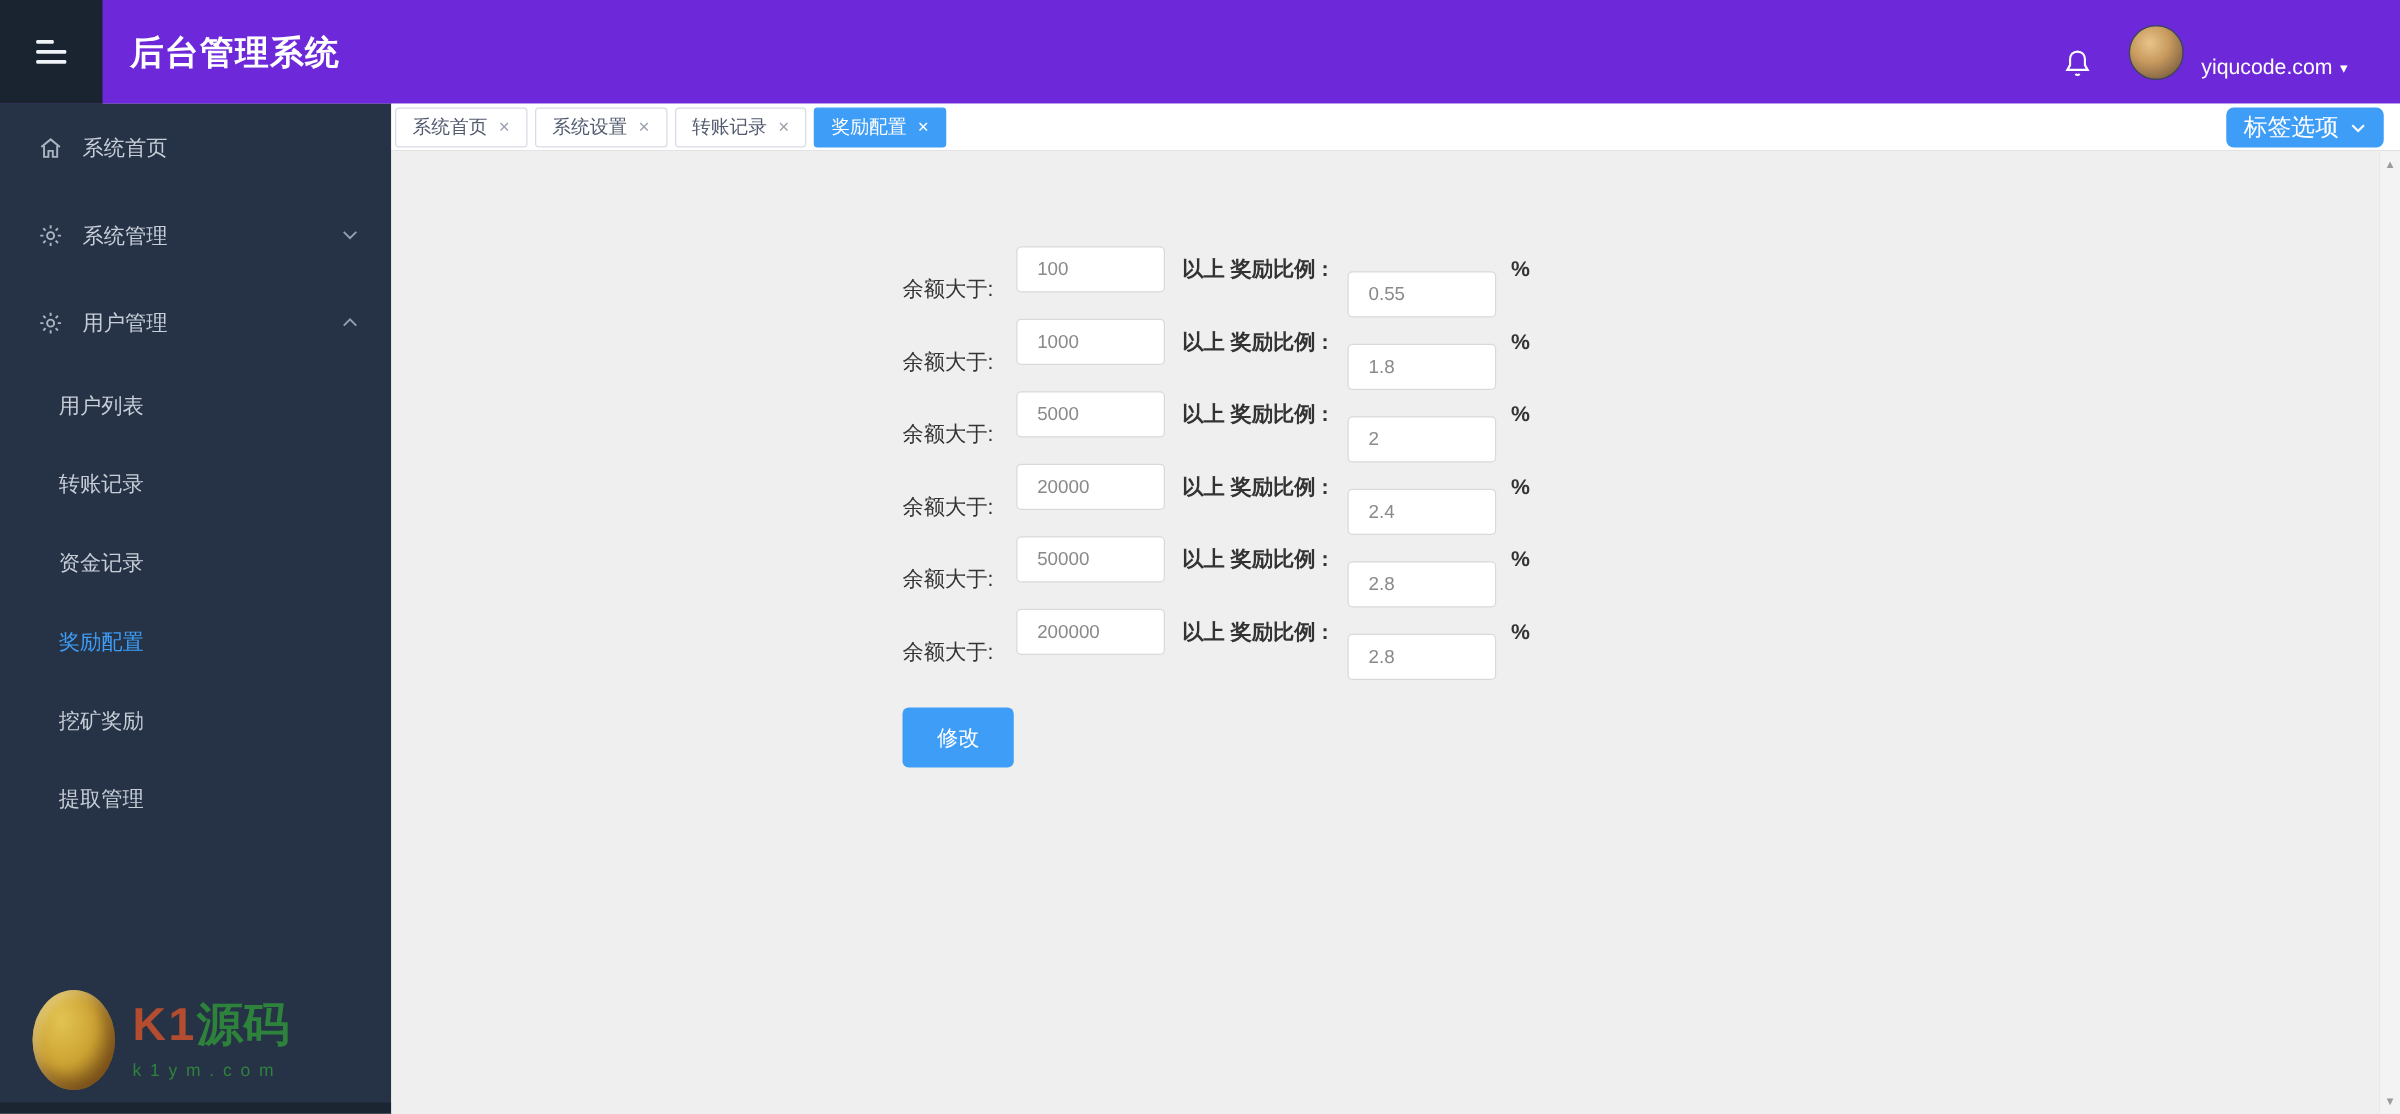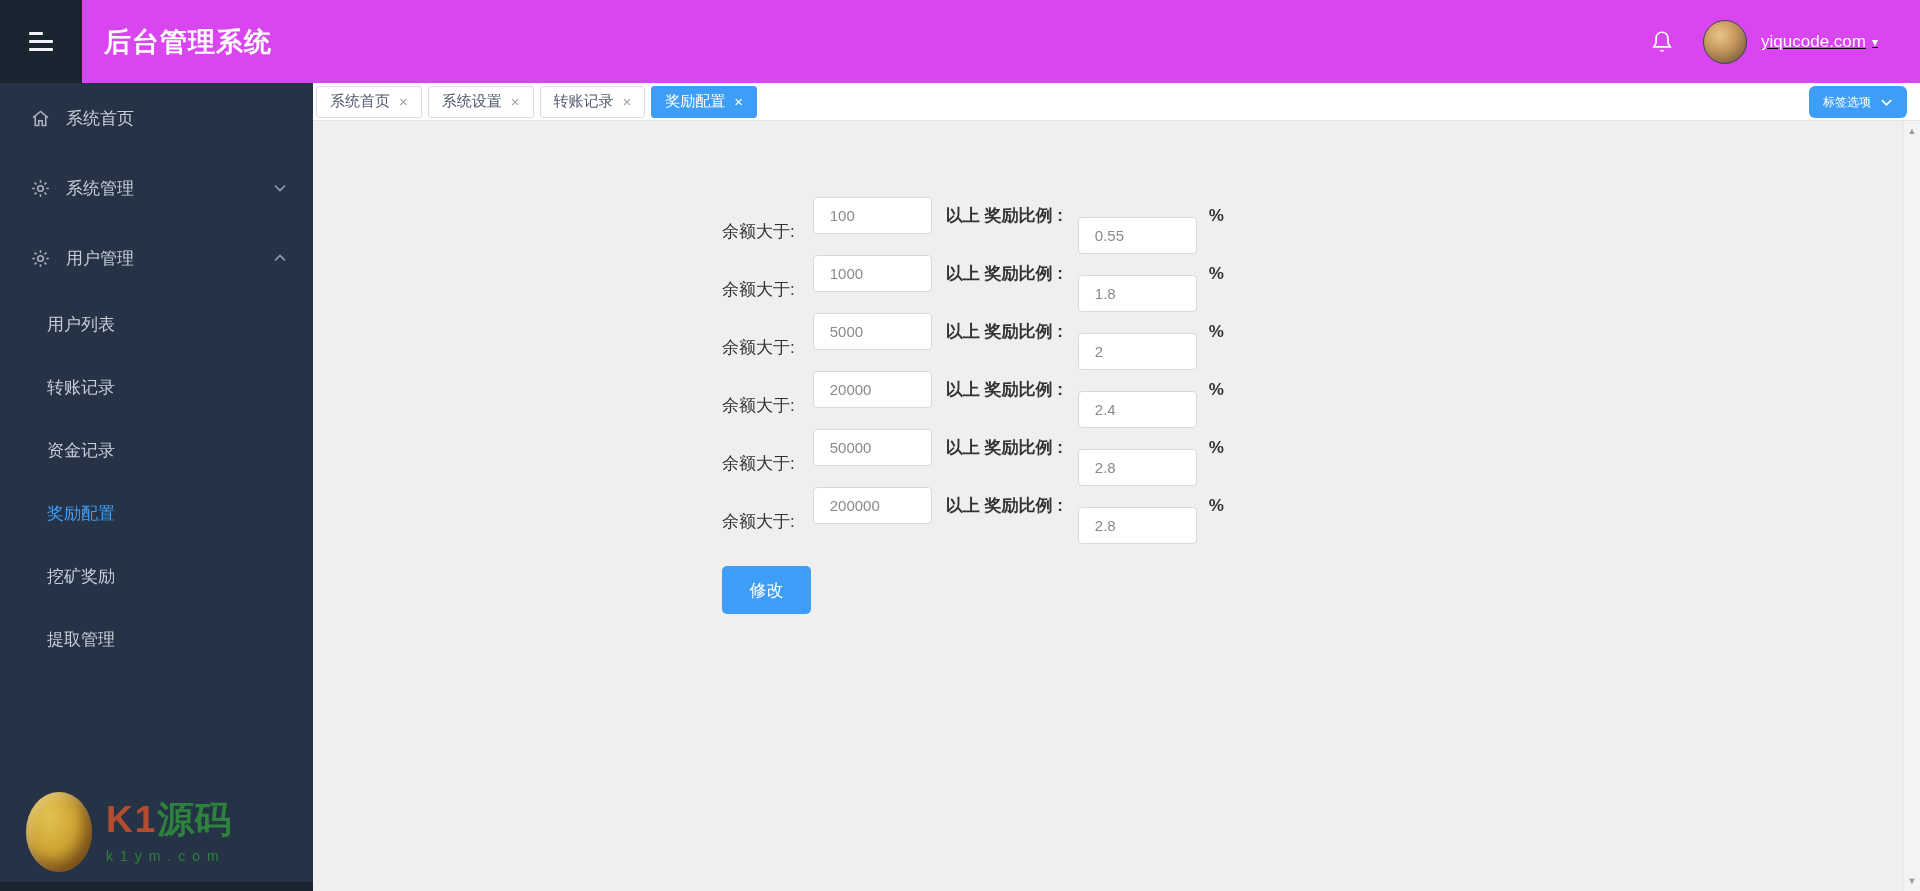--- a/index.html
+++ b/index.html
@@ -1,28 +1,28 @@
 <!DOCTYPE html>
 <html><head>
 <meta charset="utf-8">
 <style>
   * { margin:0; padding:0; box-sizing:border-box; }
   html,body { width:1920px; height:891px; overflow:hidden; }
   body { font-family:"Liberation Sans", sans-serif; background:#efefef; }
   .app { width:1920px; height:891px; display:flex; flex-direction:column; }
 
   
-  .header { height:83px; background:#d946ef; display:flex; align-items:center; flex:none; }
+  .header { height:83px; background:#6d28d9; display:flex; align-items:center; flex:none; }
   .hamburger { width:82px; height:83px; background:#1a2330; display:flex; flex-direction:column;
                align-items:center; justify-content:center; gap:5px; cursor:pointer; }
   .hamburger i { display:block; height:3px; background:#f0f3f7; border-radius:1px; }
   .hamburger i.b1 { width:14px; align-self:flex-start; margin-left:29px; }
   .hamburger i.b2, .hamburger i.b3 { width:24px; }
   .app-title { color:#ffffff; font-size:27px; font-weight:bold; margin-left:22px; letter-spacing:1px; }
-  .header-right { margin-left:auto; display:flex; align-items:center; margin-right:42px;text-decoration:underline; }
+  .header-right { margin-left:auto; display:flex; align-items:flex-end; margin-right:42px; }
   .bell { width:26px; height:26px; color:#ffffff; cursor:pointer; }
   .avatar { width:44px; height:44px; border-radius:50%; margin-left:28px; cursor:pointer;
             background:radial-gradient(circle at 38% 32%, #e8c48a 0%, #c89A5e 40%, #8a6a46 75%, #6b4f33 100%);
             border:1px solid #3a4656; }
   .account { display:flex; align-items:center; color:#ffffff; font-size:17px; margin-left:14px; cursor:pointer; }
   .account .caret { font-size:12px; margin-left:6px; color:#ffffff; }
 
   
   .body { flex:1; display:flex; min-height:0; }
 
@@ -52,21 +52,21 @@
   .main { flex:1; display:flex; flex-direction:column; background:#efefef; min-width:0; }
   .tabbar { height:38px; background:#ffffff; border-bottom:1px solid #e3e3e3; display:flex;
             align-items:center; padding-left:3px; position:relative; flex:none; }
   .tab { height:32px; display:flex; align-items:center; padding:0 13px; margin-right:6px;
          background:#ffffff; border:1px solid #d8dce5; border-radius:3px; font-size:15px;
          color:#515a6e; cursor:pointer; }
   .tab .close { margin-left:9px; color:#9aa1ad; font-size:15px; cursor:pointer; }
   .tab.active { background:#3e9ef7; border-color:#3e9ef7; color:#ffffff; }
   .tab.active .close { color:#ffffff; }
   .tag-options { position:absolute; right:13px; top:3px; height:32px; padding:0 14px;
-                 background:#3e9ef7; border:none; border-radius:6px; color:#ffffff; font-size:12px;
+                 background:#3e9ef7; border:none; border-radius:6px; color:#ffffff; font-size:19px;
                  display:flex; align-items:center; gap:9px; cursor:pointer;
                  font-family:Liberation Serif, serif; }
   .tag-options .chev { width:13px; height:13px; color:#ffffff; }
 
   
   .content { flex:1; position:relative; background:#efefef; overflow:hidden; }
   .vscrollbar { position:absolute; top:0; right:0; bottom:0; width:17px; background:#f3f3f3;
                 border-left:1px solid #e9e9e9; }
   .vscrollbar .arr { position:absolute; left:0; width:100%; text-align:center; color:#9b9b9b;
                      font-size:9px; cursor:pointer; }

